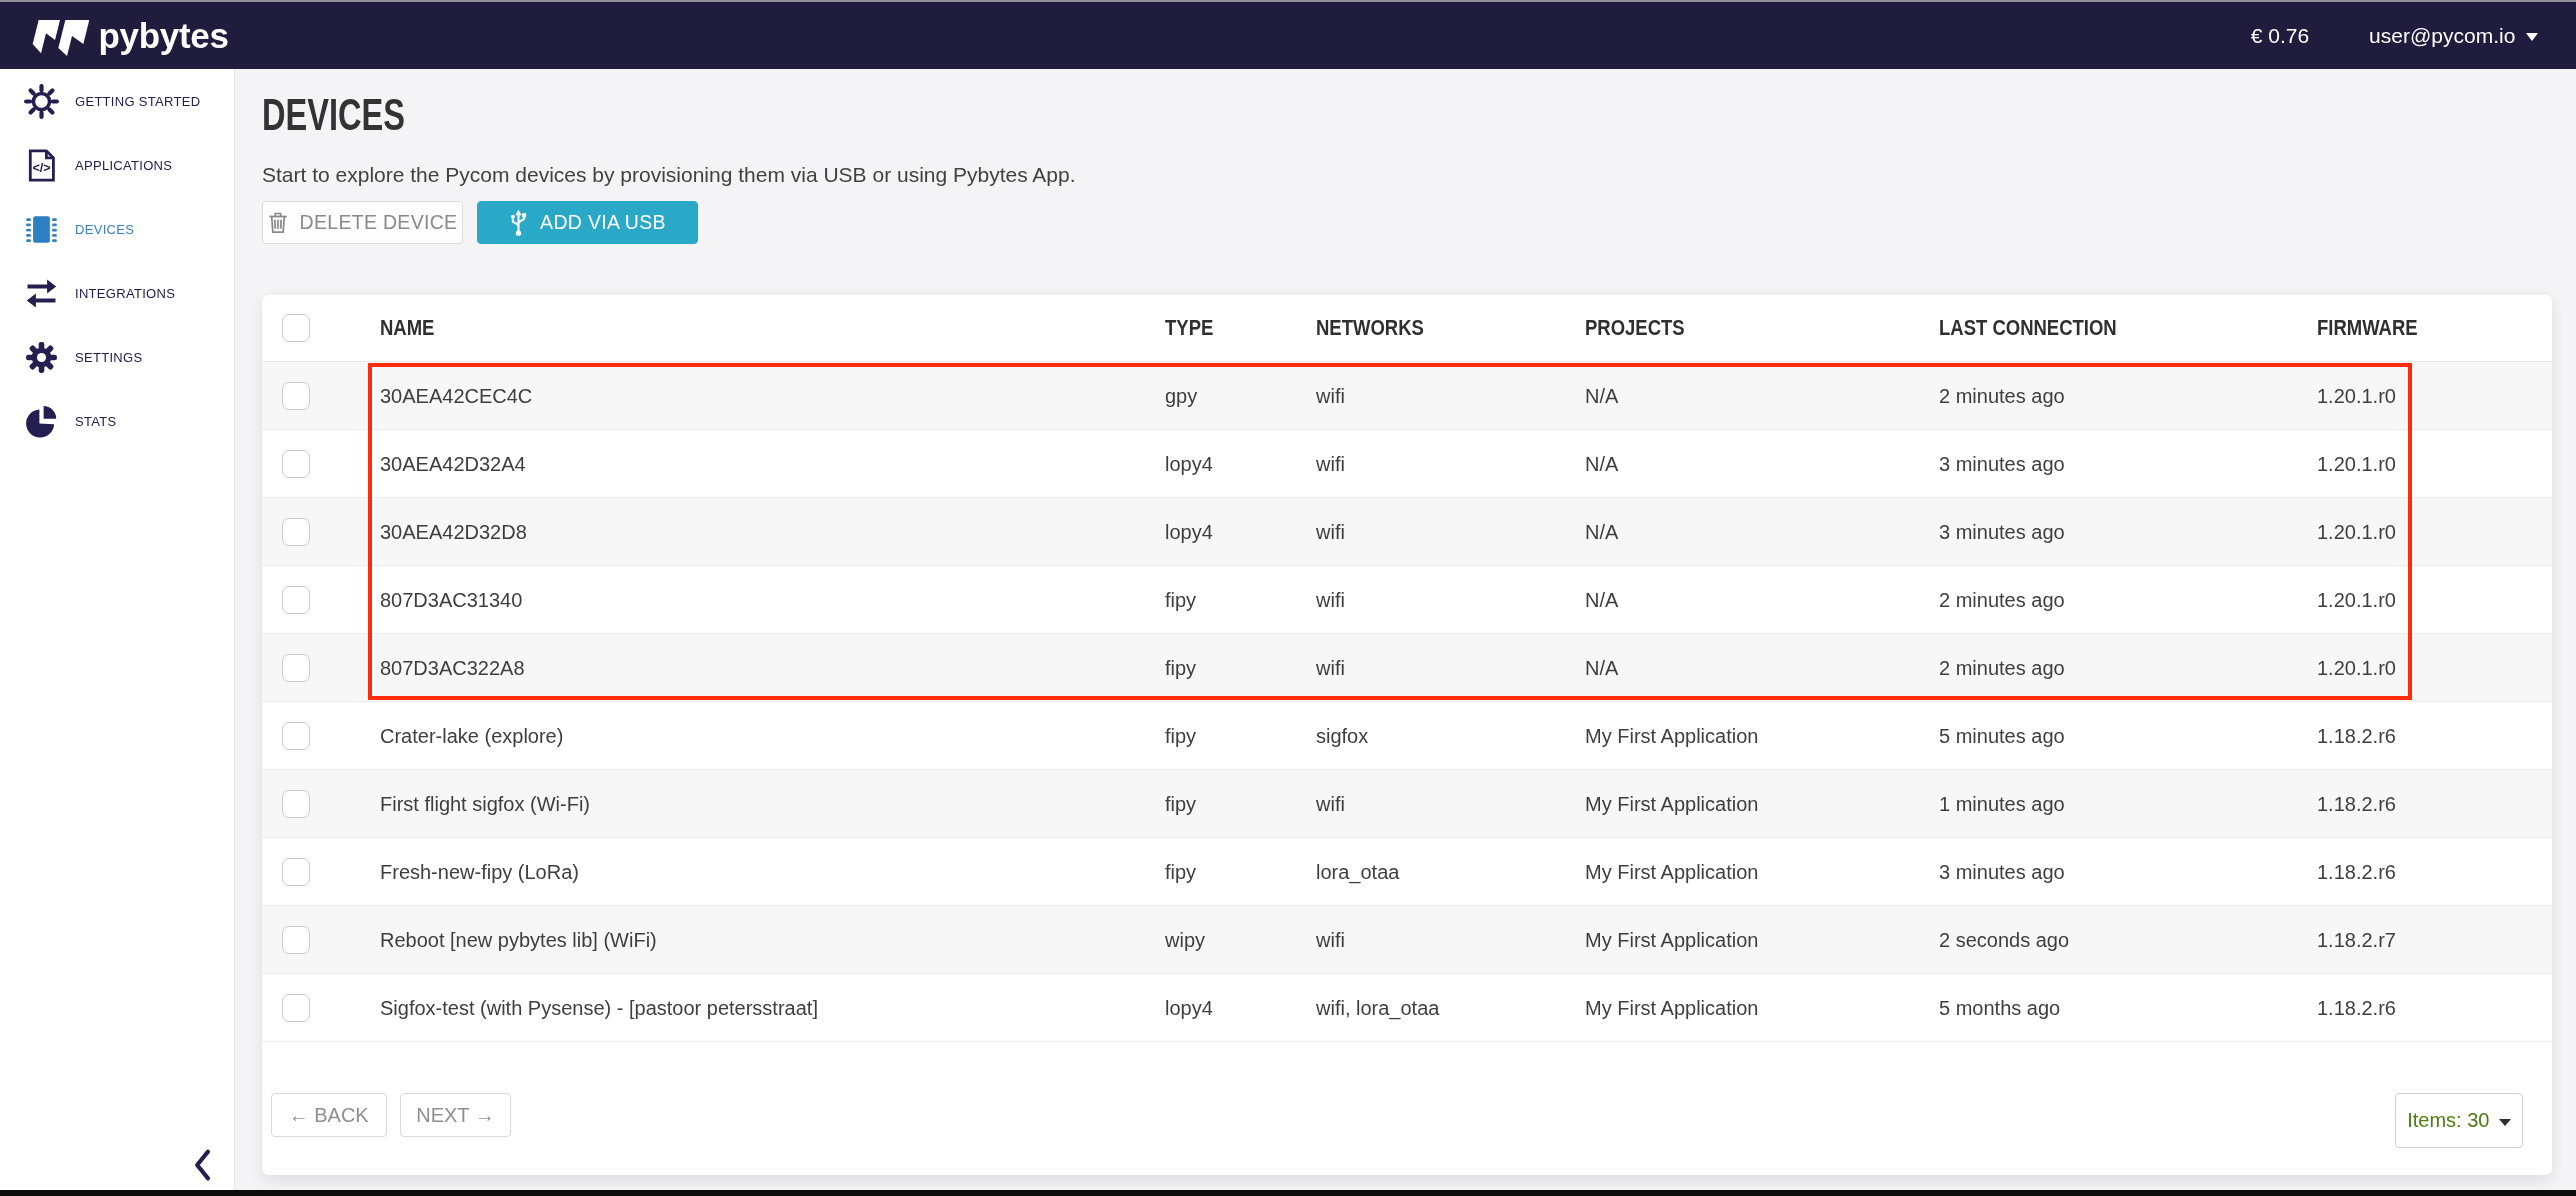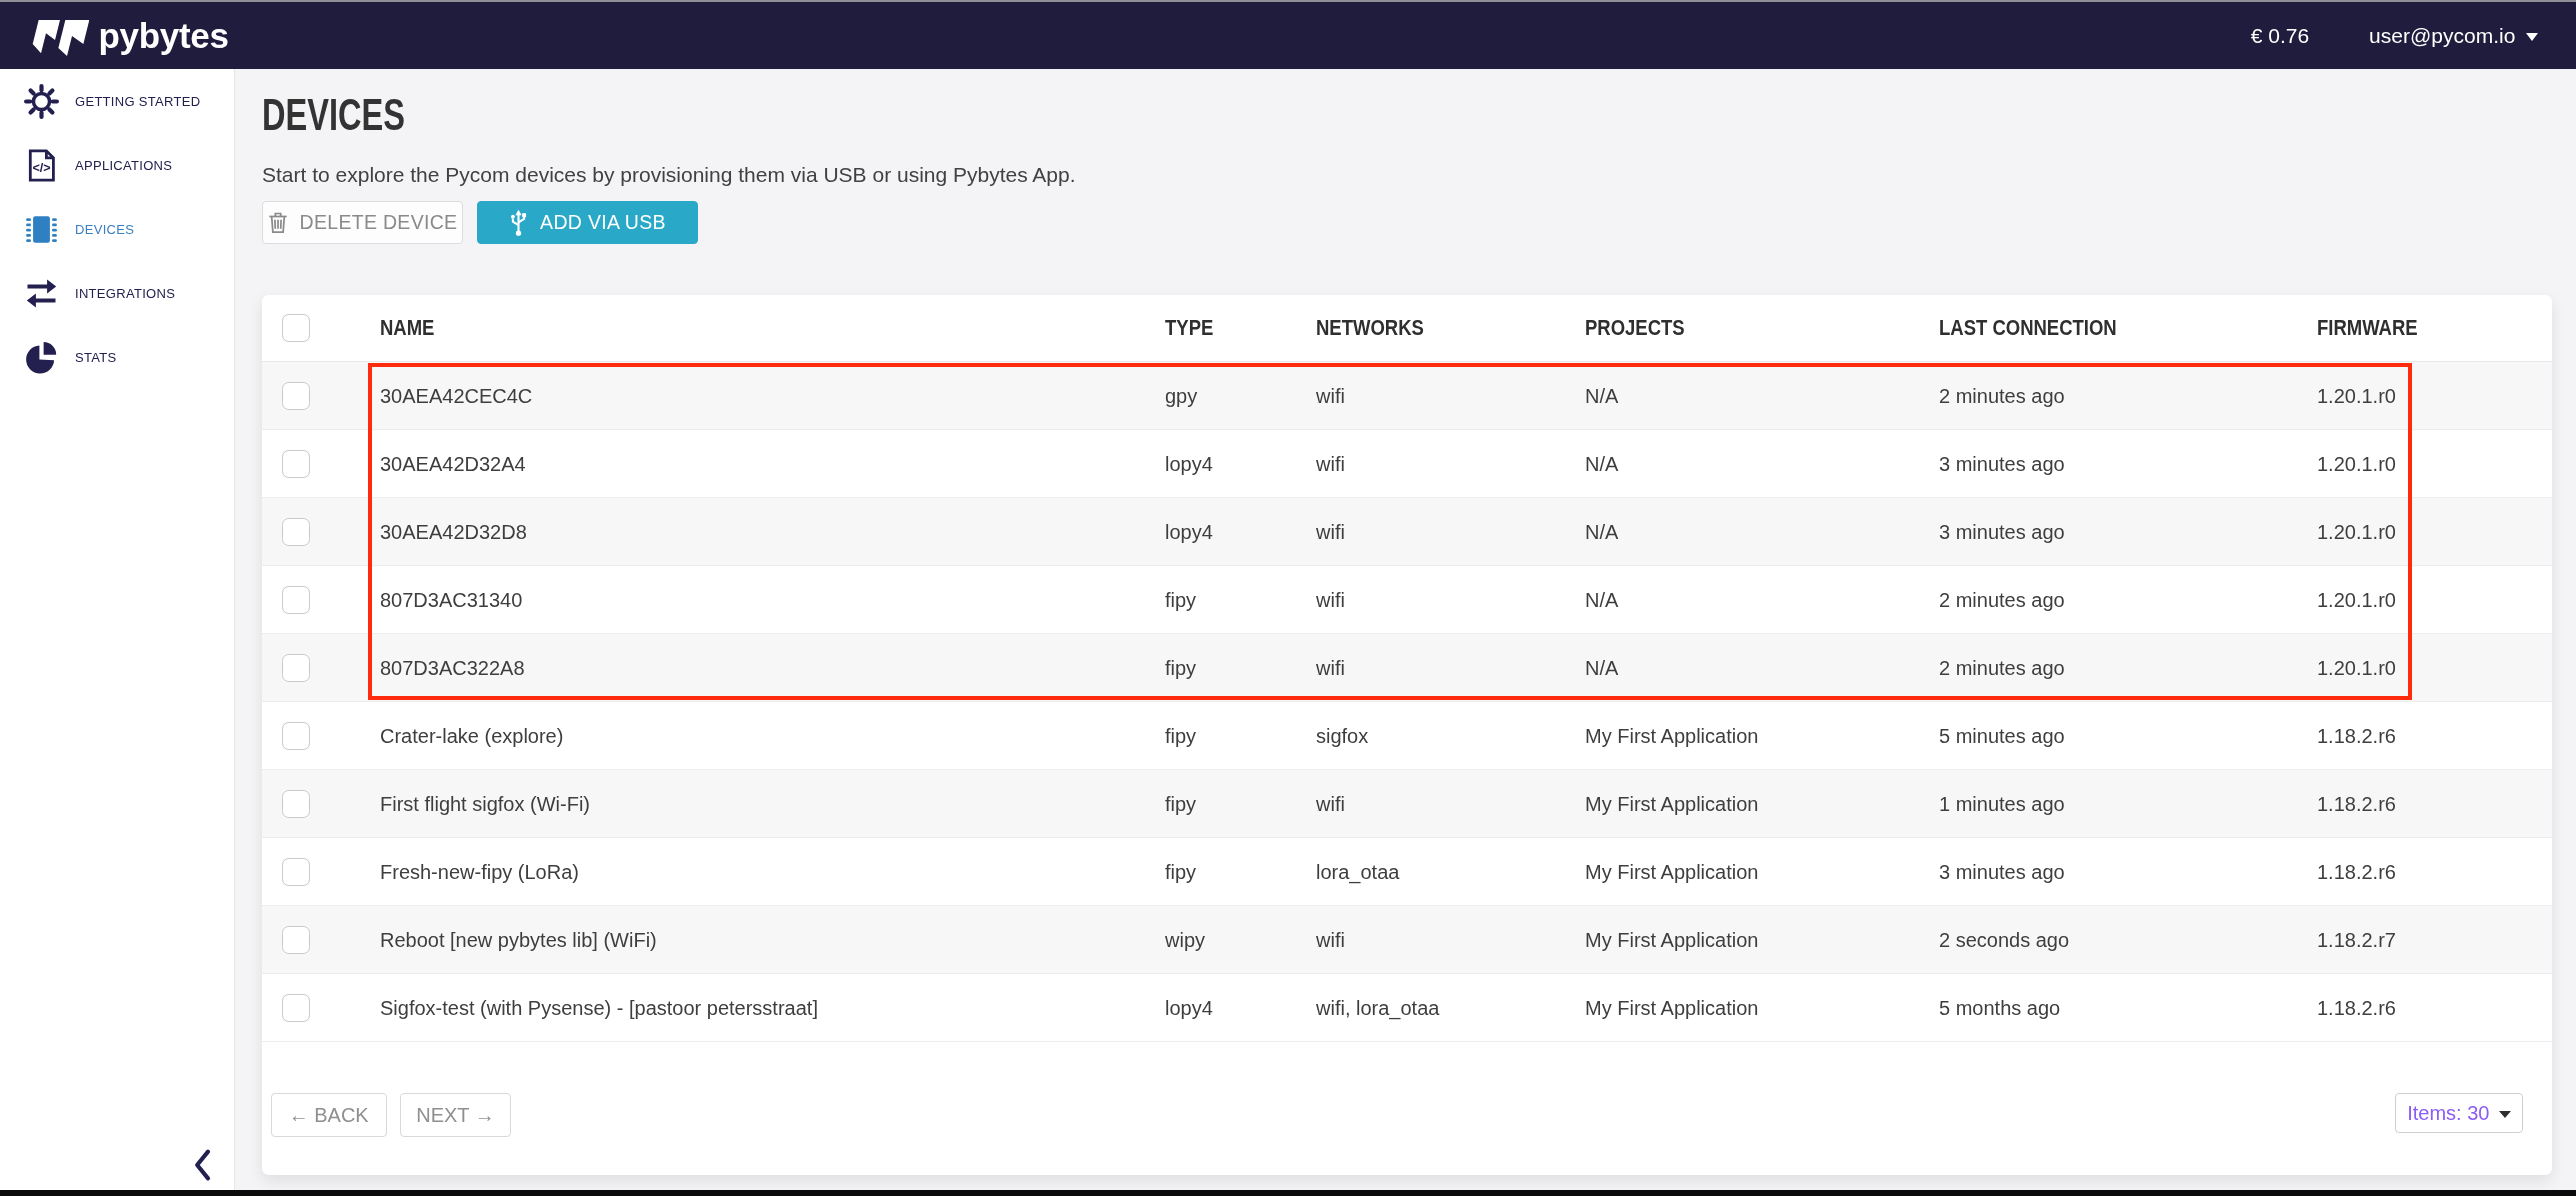--- a/index.html
+++ b/index.html
@@ -62,22 +62,22 @@
   .t-row.odd { background:#f7f7f8; }
   .cell { position:absolute; top:50%; transform:translateY(-50%); font-size:20px; color:#3e3e3e;
     white-space:nowrap; }
   .highlight { position:absolute; left:106px; top:68px; width:2044px; height:337px;
     border:4.7px solid #fe2b0d; pointer-events:none; }
   .pager-btn { position:absolute; top:798px; height:44px; background:#fff; border:1.3px solid #d9d9d9;
     border-radius:4px; color:#8f8f8f; font-size:20px; display:flex; align-items:center;
     justify-content:center; cursor:pointer; }
   .pager-back { left:8.7px; width:116px; }
   .pager-next { left:138px; width:111px; }
-  .items-btn { position:absolute; top:798px; left:2133px; width:128px; height:40px; background:#fff;
-    border:1.3px solid #cfcfcf; border-radius:4px; color:#8b5cf6; font-size:20px; display:flex;
+  .items-btn { position:absolute; top:798px; left:2133px; width:128px; height:55px; background:#fff;
+    border:1.3px solid #cfcfcf; border-radius:4px; color:#4d7c0f; font-size:20px; display:flex;
     align-items:center; justify-content:center; gap:9.4px; cursor:pointer; }
   .items-btn .caret { border-top-color:#2e2e2e; border-left-width:6px; border-right-width:6px;
     border-top-width:7.4px; margin-top:3.4px; }
 
   .bottom-edge { position:absolute; left:0; top:1190px; width:2576px; height:6px; background:#0b0b0c; }
 </style>
 </head>
 <body>
 
 <div class="topbar">
@@ -143,20 +143,31 @@
     </div>
     <div class="nav-item">
       <svg class="nav-icon" viewBox="0 0 50 50" fill="#232050">
         <polygon points="5,12 33,12 33,5 46,15 33,25 33,18 5,18"></polygon>
         <polygon points="45,32 17,32 17,25 4,35 17,45 17,38 45,38"></polygon>
       </svg>
       <span class="nav-label">INTEGRATIONS</span>
     </div>
     <div class="nav-item">
       <svg class="nav-icon" viewBox="0 0 50 50" fill="#232050">
+        <rect x="21" y="3" width="8" height="44" rx="3"></rect>
+        <rect x="21" y="3" width="8" height="44" rx="3" transform="rotate(45 25 25)"></rect>
+        <rect x="21" y="3" width="8" height="44" rx="3" transform="rotate(90 25 25)"></rect>
+        <rect x="21" y="3" width="8" height="44" rx="3" transform="rotate(135 25 25)"></rect>
+        <circle cx="25" cy="25" r="14"></circle>
+        <circle cx="25" cy="25" r="6.5" fill="#fff"></circle>
+      </svg>
+      <span class="nav-label">SETTINGS</span>
+    </div>
+    <div class="nav-item">
+      <svg class="nav-icon" viewBox="0 0 50 50" fill="#232050">
         <path d="M22 8 A20 20 0 1 0 43 29 L22 28 Z"></path>
         <path d="M28 3 A18 18 0 0 1 46 21 L28 21 Z"></path>
       </svg>
       <span class="nav-label">STATS</span>
     </div>
   </div>
   <div class="collapse">
     <svg width="20" height="34" viewBox="0 0 24 40" fill="none" stroke="#232050" stroke-width="5" stroke-linecap="round" stroke-linejoin="round">
       <polyline points="18,4 5,20 18,36"></polyline>
     </svg>

